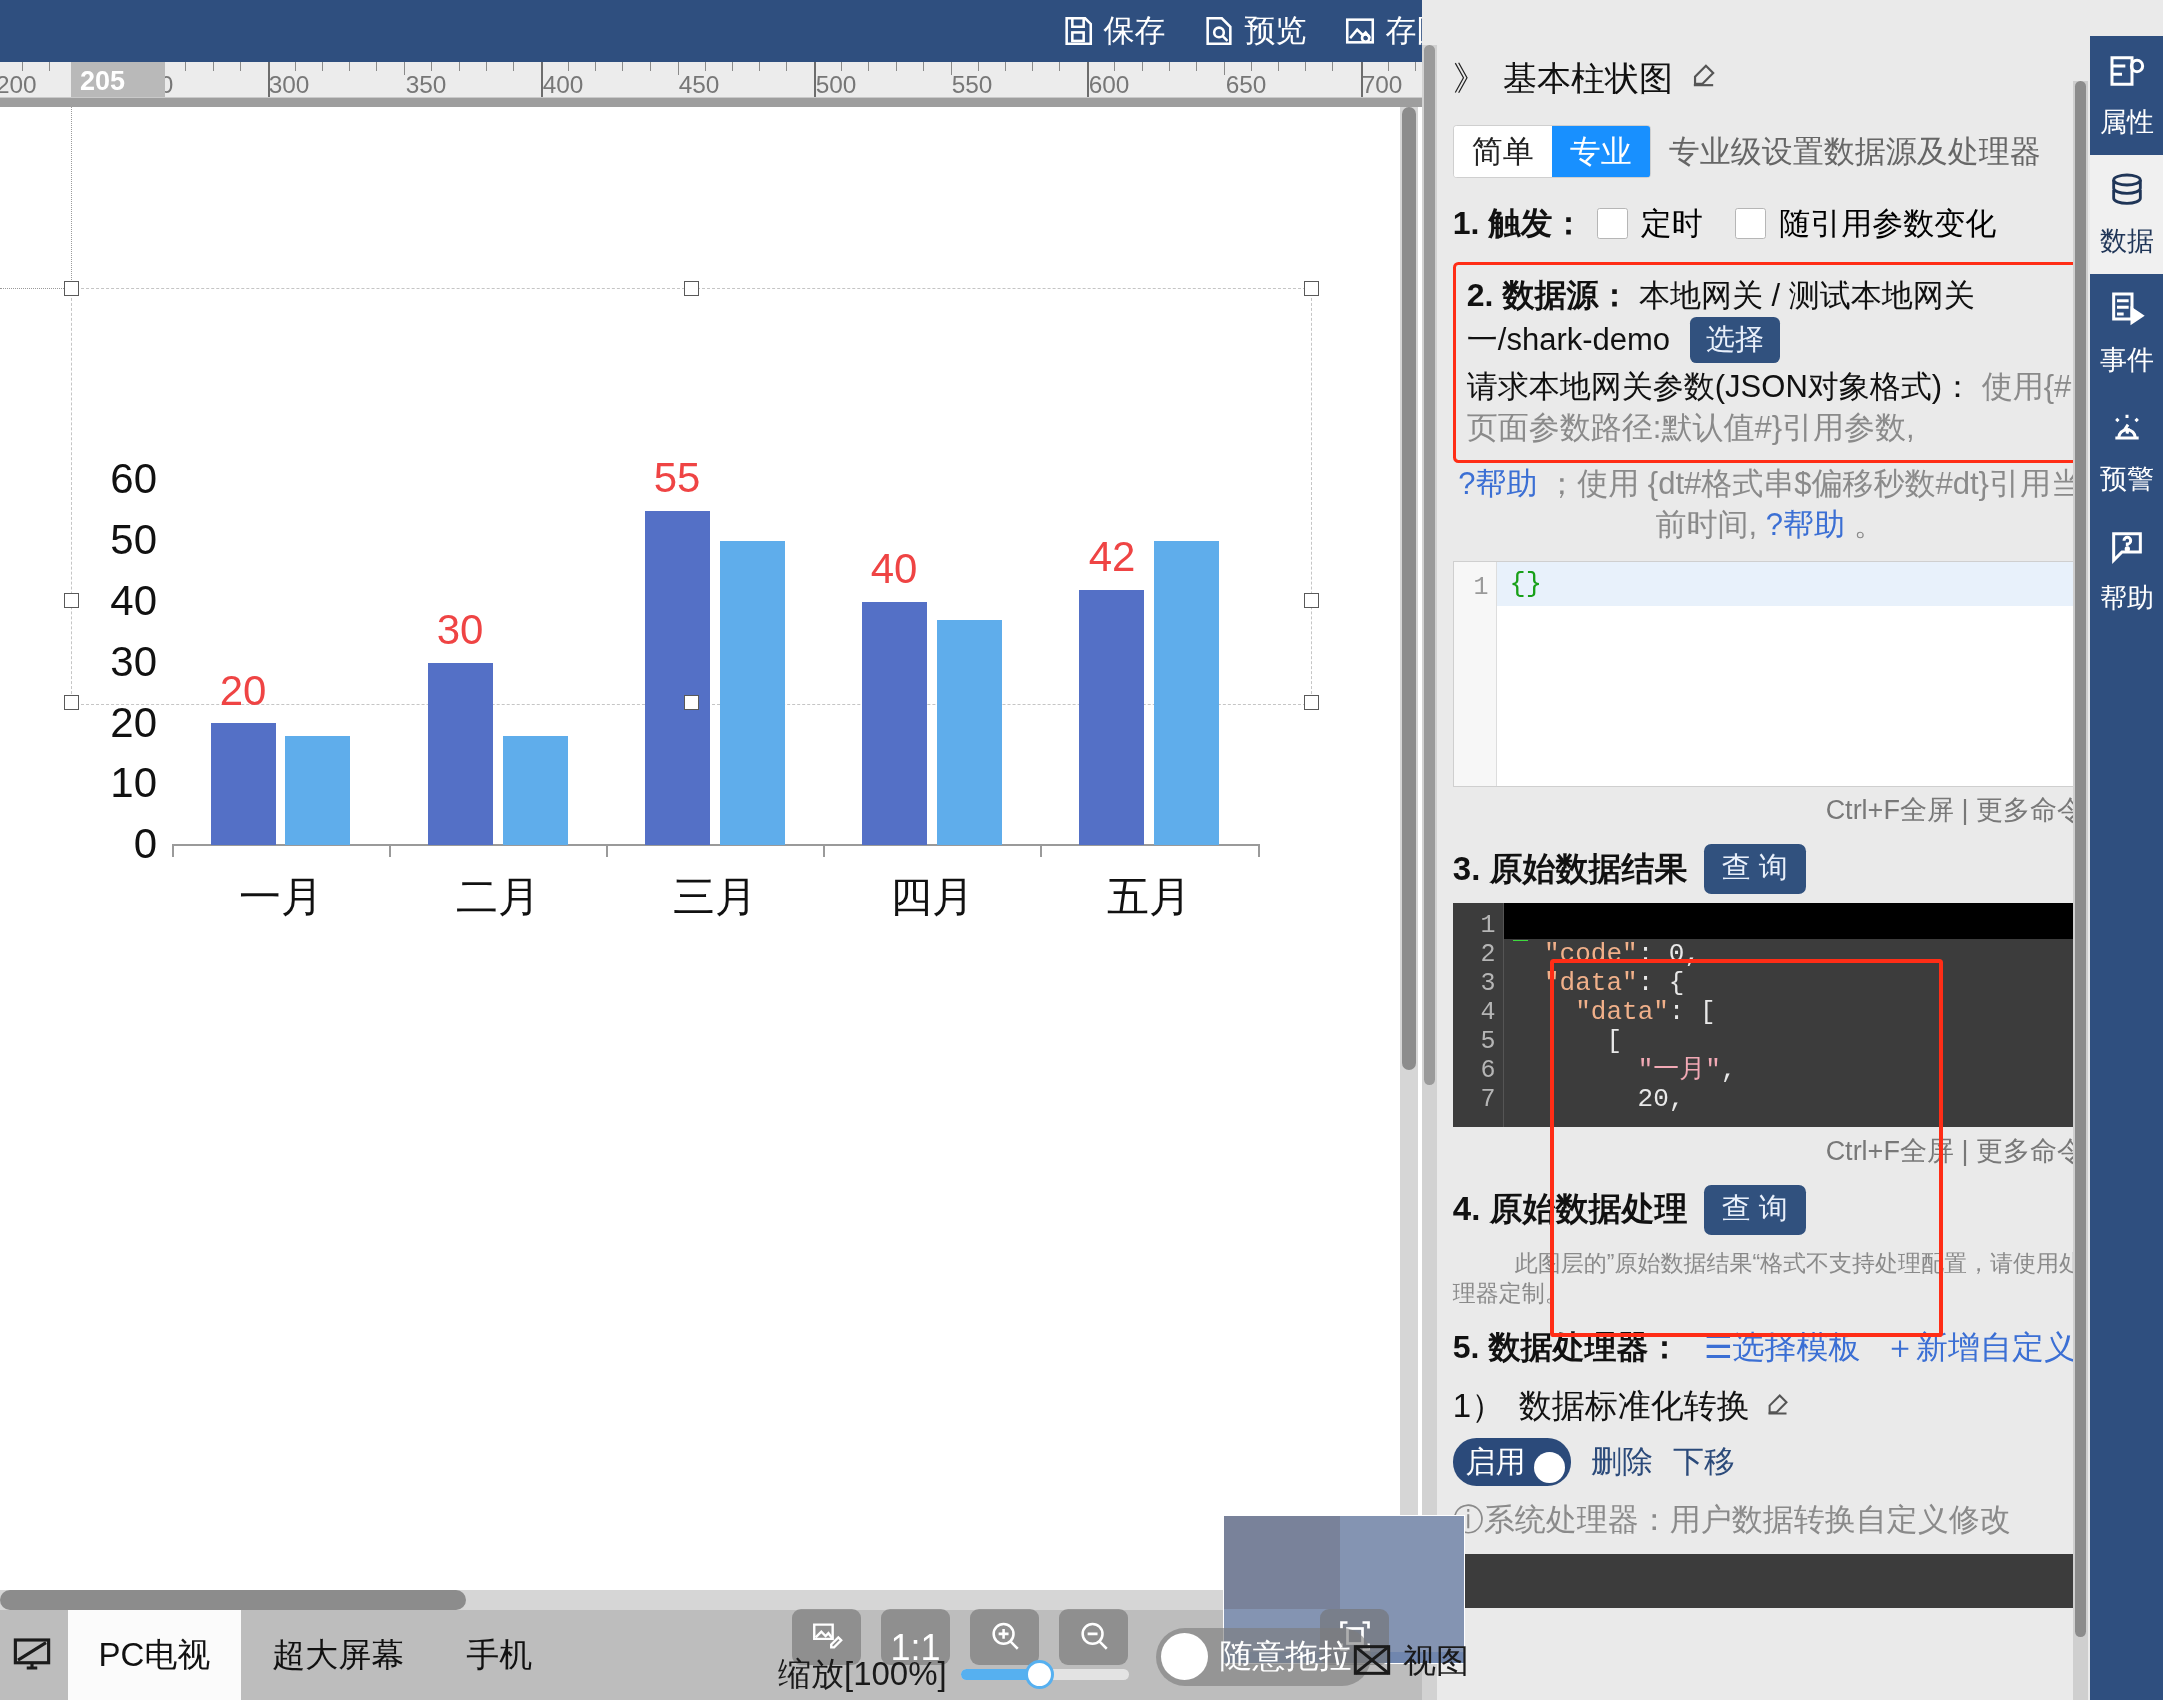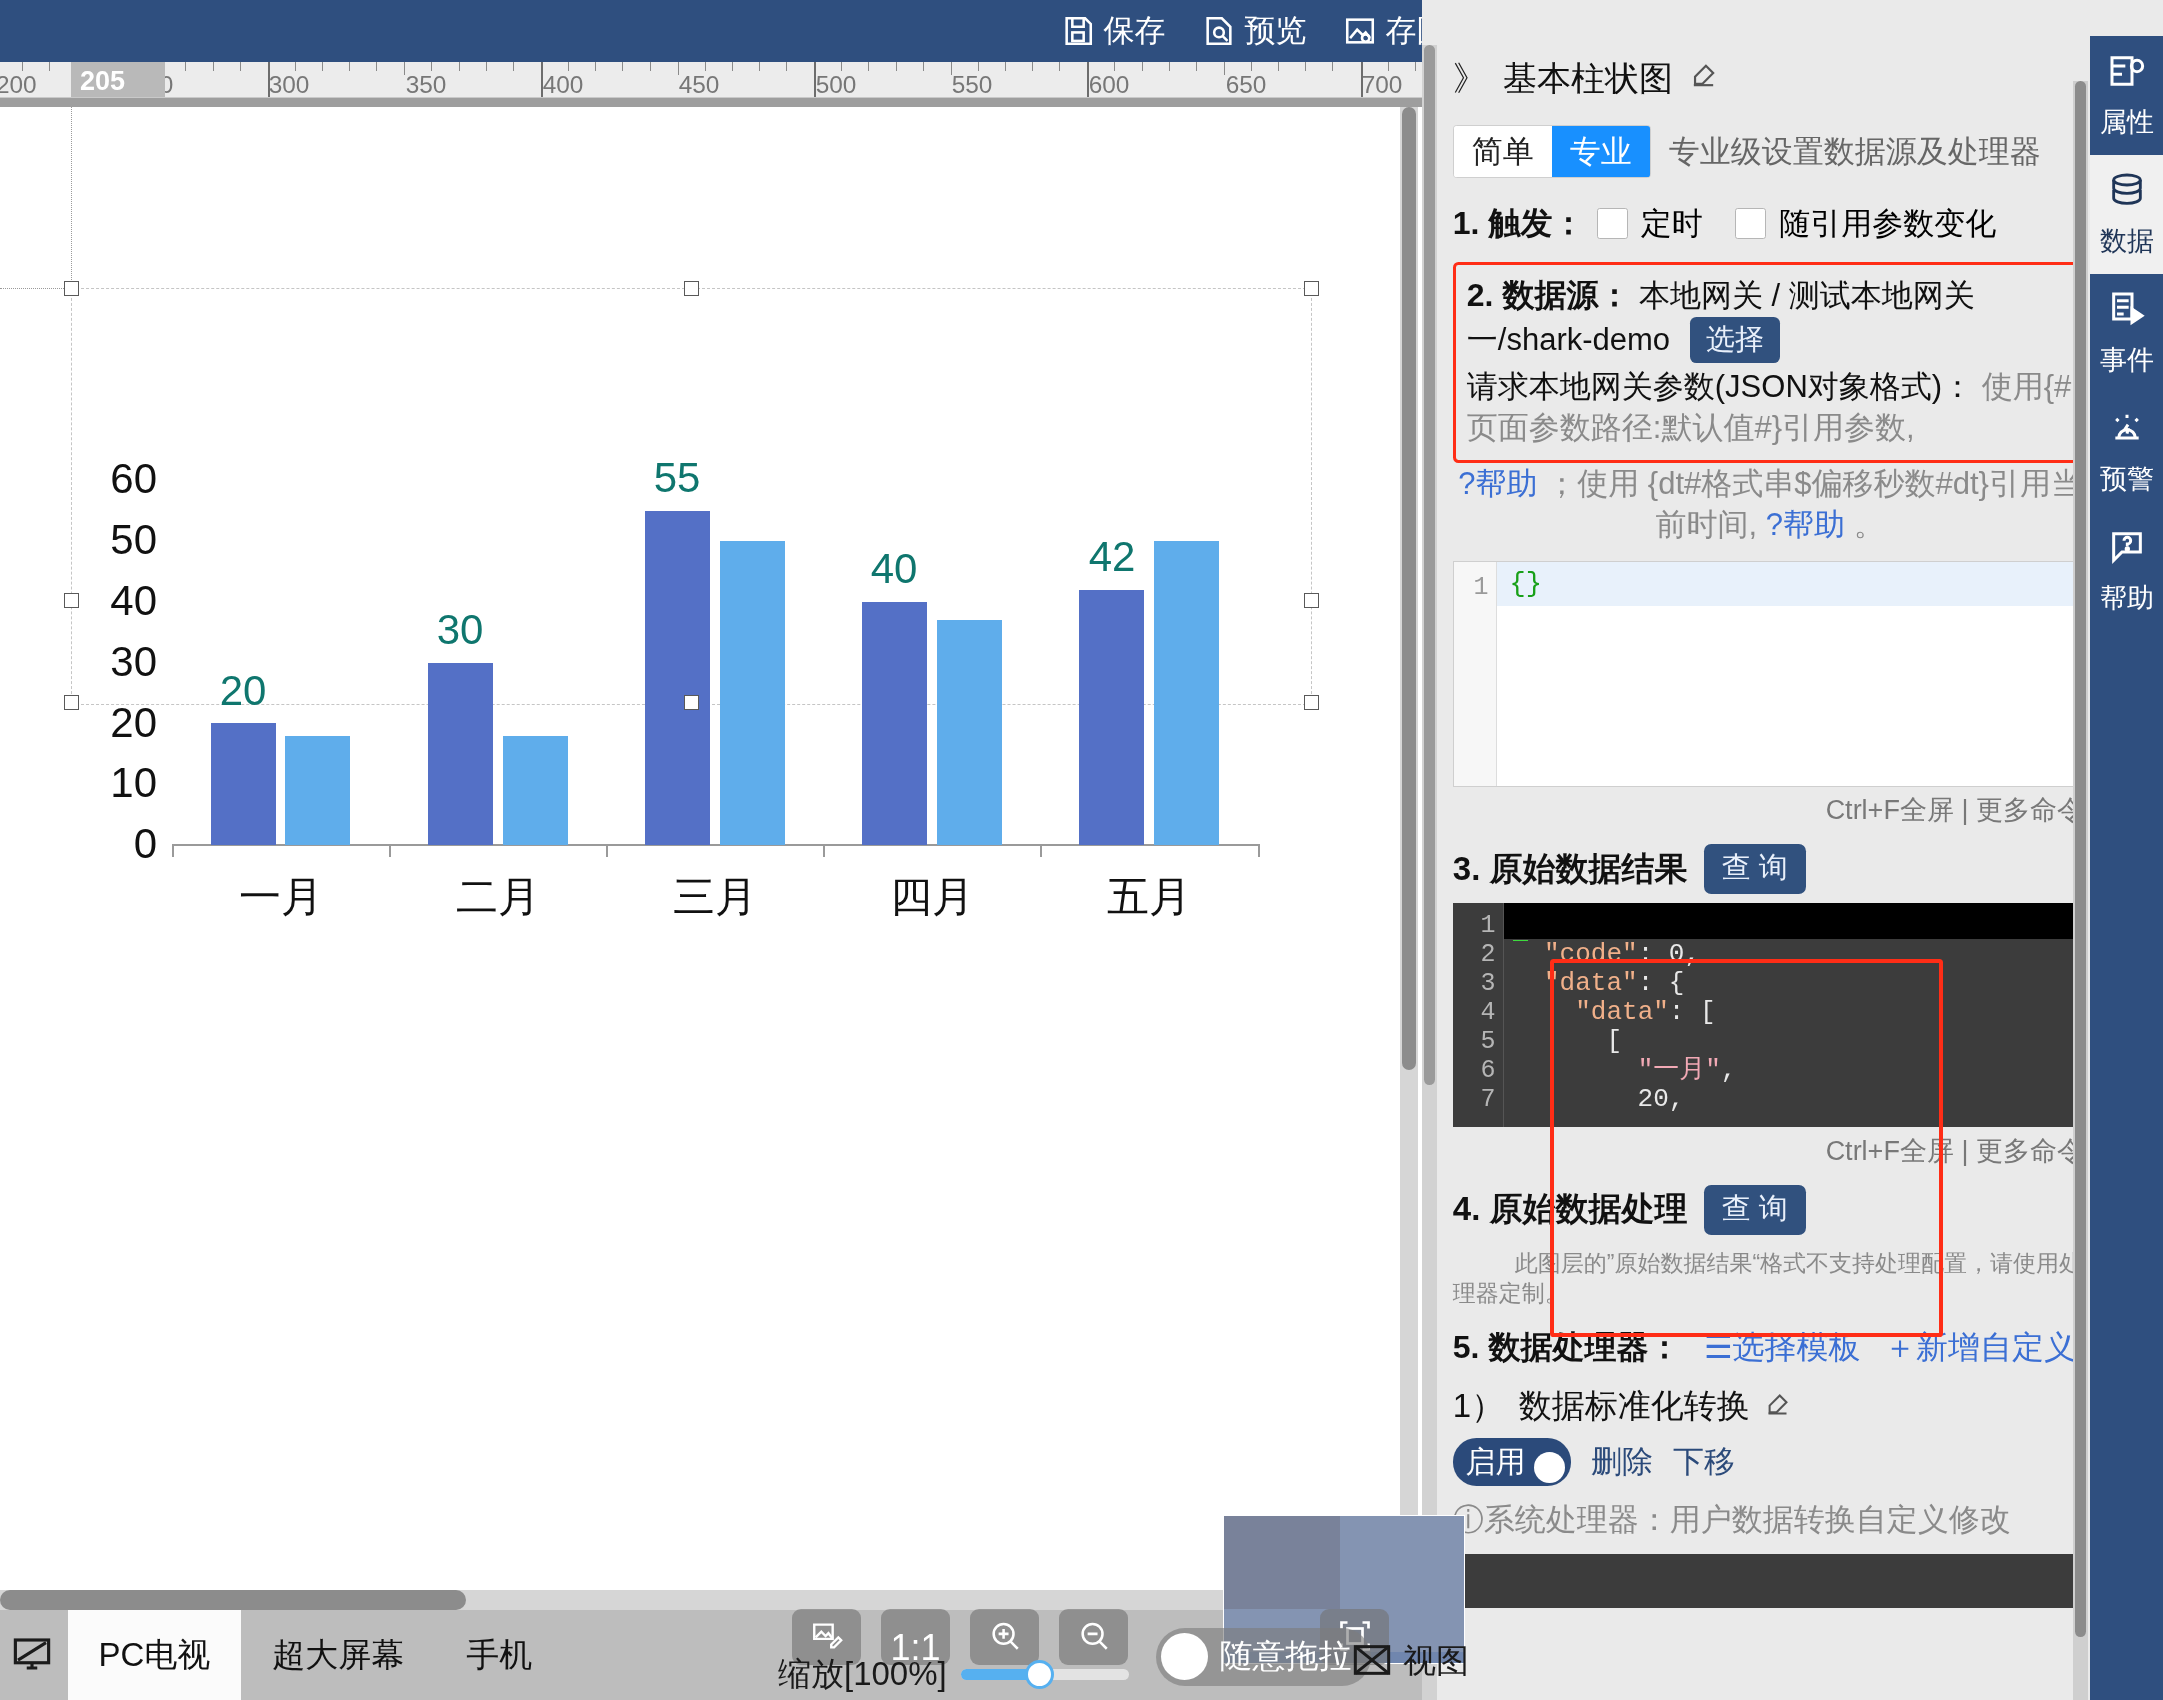--- a/index.html
+++ b/index.html
@@ -88,21 +88,21 @@
     transform: translateY(-50%); font-family: "Liberation Sans", sans-serif;
   }
   .axisX {
     position: absolute; left: 104px; height: 1.8px; background: #9a9a9a;
   }
   .xtick { position: absolute; width: 1.8px; height: 12.7px; background: #9a9a9a; }
   .bar { position: absolute; bottom: 0; }
   .bar.dark { background: #5470c6; }
   .bar.light { background: #5fadeb; }
   .barlabel {
-    position: absolute; font-size: 42px; color: #0f766e; transform: translateX(-50%);
+    position: absolute; font-size: 42px; color: #ef4444; transform: translateX(-50%);
     white-space: nowrap;
   }
   .cat {
     position: absolute; font-size: 42px; color: #111;
     transform: translateX(-50%); white-space: nowrap;
   }
 
   
   .canvas-hbar {
     position: absolute; left: 0; top: 1590px; width: 1422px; height: 20px;

